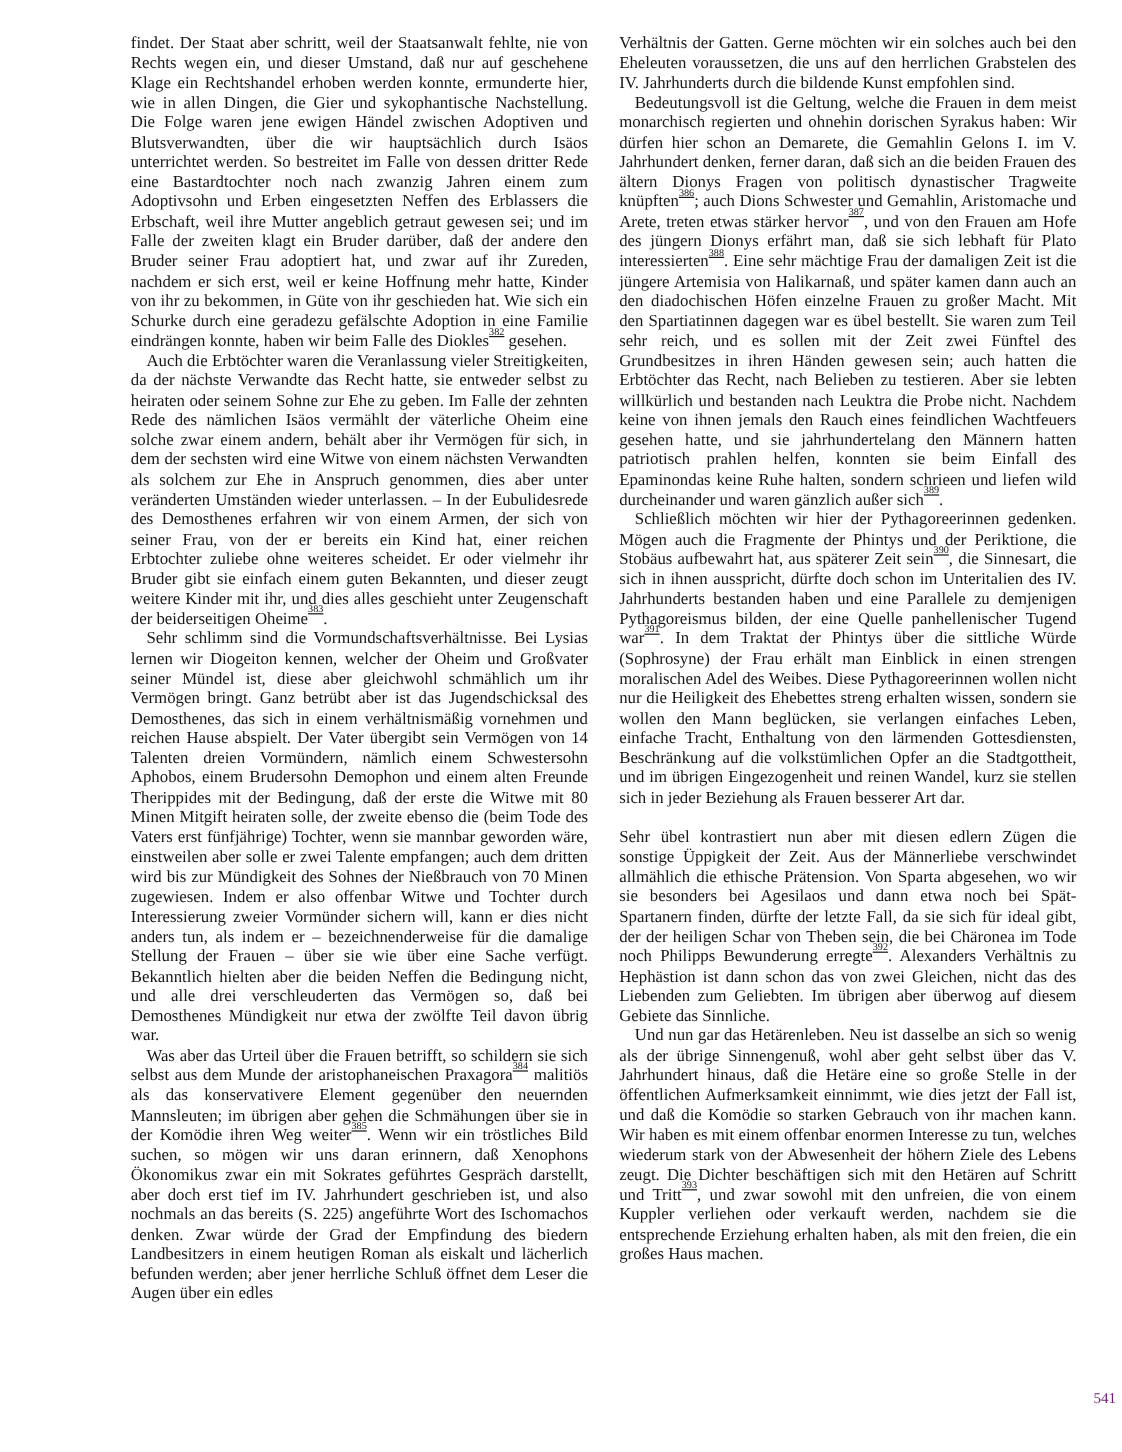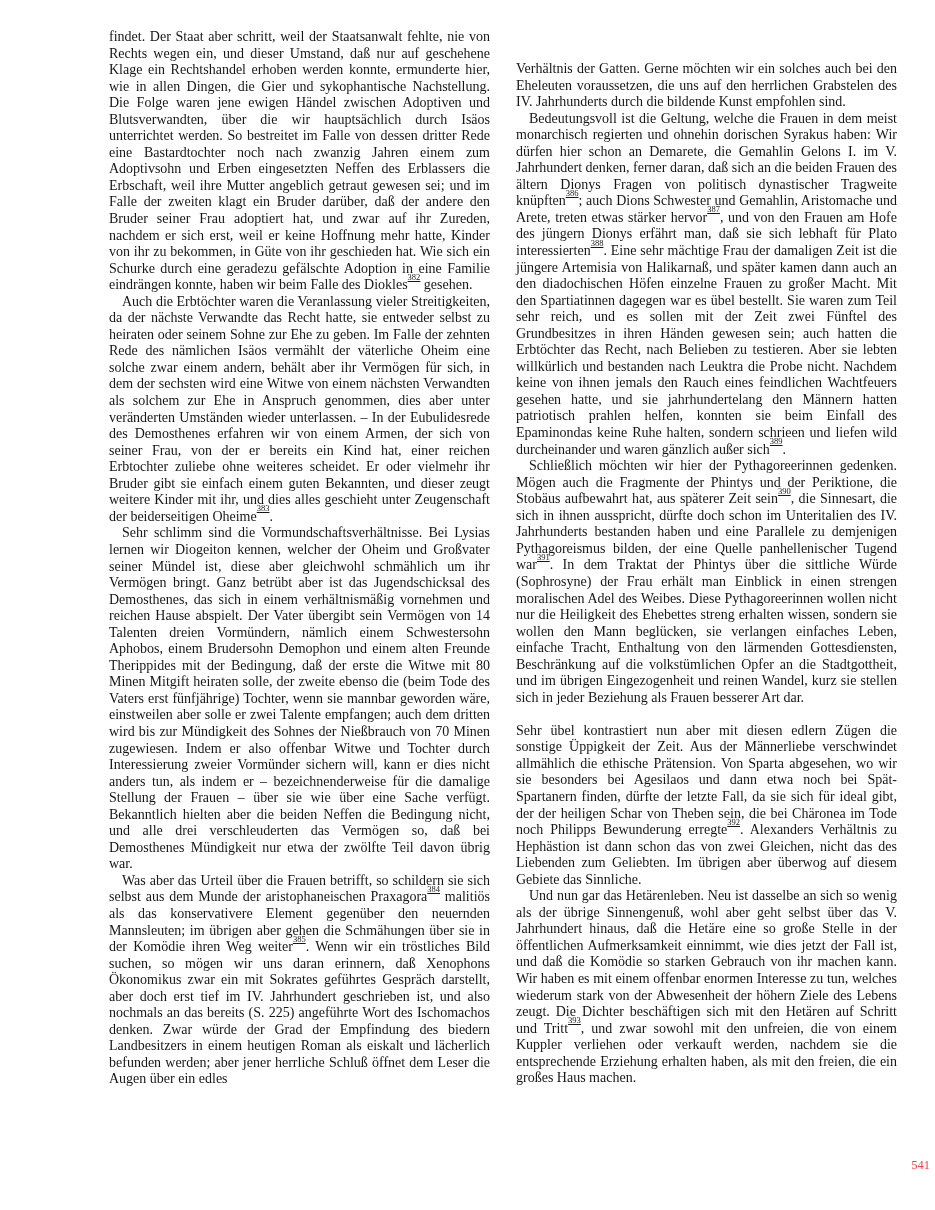--- a/index.html
+++ b/index.html
@@ -21,21 +21,21 @@
     position: absolute;
     top: 29px;
     width: 381px;
     text-align: justify;
     font-size: 14px;
     line-height: 16.55px;
     hyphens: auto;
     -webkit-hyphens: auto;
   }
   .col-left  { left: 109px; }
-  .col-right { left: 516px; margin-top: 32px; }
+  .col-right { left: 516px; }
   p.para {
     margin: 0;
     padding: 0;
   }
   p.para.indent { text-indent: 13px; }
   p.para.space-before { margin-top: 16.5px; }
   .it { }
   sup.fnref {
     font-size: 8.5px;
     line-height: 0;
@@ -43,21 +43,21 @@
     top: -0.45em;
     letter-spacing: 0;
     text-decoration: underline;
   }
   .page-number {
     position: absolute;
     top: 1158px;
     right: 37px;
     font-size: 12.5px;
     line-height: 14px;
-    color: #ef4444;
+    color: #701a75;
   }
 </style>
 </head>
 <body>
 
 <div class="page">
   <div class="col col-left" id="col-left">
       <p class="para"><span class="">findet. Der Staat aber schritt, weil der Staatsanwalt fehlte, nie von Rechts wegen ein, und dieser Umstand, daß nur auf geschehene Klage ein Rechtshandel erhoben werden konnte, ermunderte hier, wie in allen Dingen, die Gier und sykophantische Nachstellung. Die Folge waren jene ewigen Händel zwischen Adoptiven und Blutsverwandten, über die wir hauptsächlich durch Isäos unterrichtet werden. So bestreitet im Falle von dessen dritter Rede eine Bastardtochter noch nach zwanzig Jahren einem zum Adoptivsohn und Erben eingesetzten Neffen des Erblassers die Erbschaft, weil ihre Mutter angeblich getraut gewesen sei; und im Falle der zweiten klagt ein Bruder darüber, daß der andere den Bruder seiner Frau adoptiert hat, und zwar auf ihr Zureden, nachdem er sich erst, weil er keine Hoffnung mehr hatte, Kinder von ihr zu bekommen, in Güte von ihr geschieden hat. Wie sich ein Schurke durch eine geradezu gefälschte Adoption in eine Familie eindrängen konnte, haben wir beim Falle des Diokles</span><sup class="fnref">382</sup><span class=""> gesehen.</span></p>
       <p class="para indent"><span class="">Auch die Erbtöchter waren die Veranlassung vieler Streitigkeiten, da der nächste Verwandte das Recht hatte, sie entweder selbst zu heiraten oder seinem Sohne zur Ehe zu geben. Im Falle der zehnten Rede des nämlichen Isäos vermählt der väterliche Oheim eine solche zwar einem andern, behält aber ihr Vermögen für sich, in dem der sechsten wird eine Witwe von einem nächsten Verwandten als solchem zur Ehe in Anspruch genommen, dies aber unter veränderten Umständen wieder unterlassen. – In der Eubulidesrede des Demosthenes erfahren wir von einem Armen, der sich von seiner Frau, von der er bereits ein Kind hat, einer reichen Erbtochter zuliebe ohne weiteres scheidet. Er oder vielmehr ihr Bruder gibt sie einfach einem guten Bekannten, und dieser zeugt weitere Kinder mit ihr, und dies alles geschieht unter Zeugenschaft der beiderseitigen Oheime</span><sup class="fnref">383</sup><span class="">.</span></p>
       <p class="para indent"><span class="">Sehr schlimm sind die Vormundschaftsverhältnisse. Bei Lysias lernen wir Diogeiton kennen, welcher der Oheim und Großvater seiner Mündel ist, diese aber gleichwohl schmählich um ihr Vermögen bringt. Ganz betrübt aber ist das Jugendschicksal des Demosthenes, das sich in einem verhältnismäßig vornehmen und reichen Hause abspielt. Der Vater übergibt sein Vermögen von 14 Talenten dreien Vormündern, nämlich einem Schwestersohn Aphobos, einem Brudersohn Demophon und einem alten Freunde Therippides mit der Bedingung, daß der erste die Witwe mit 80 Minen Mitgift heiraten solle, der zweite ebenso die (beim Tode des Vaters erst fünfjährige) Tochter, wenn sie mannbar geworden wäre, einstweilen aber solle er zwei Talente empfangen; auch dem dritten wird bis zur Mündigkeit des Sohnes der Nießbrauch von 70 Minen zugewiesen. Indem er also offenbar Witwe und Tochter durch Interessierung zweier Vormünder sichern will, kann er dies nicht anders tun, als indem er – bezeichnenderweise für die damalige Stellung der Frauen – über sie wie über eine Sache verfügt. Bekanntlich hielten aber die beiden Neffen die Bedingung nicht, und alle drei verschleuderten das Vermögen so, daß bei Demosthenes Mündigkeit nur etwa der zwölfte Teil davon übrig war.</span></p>

